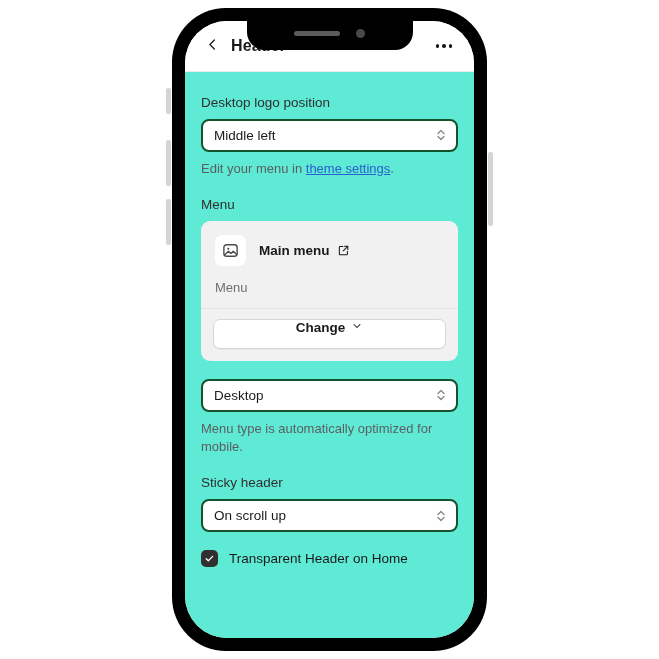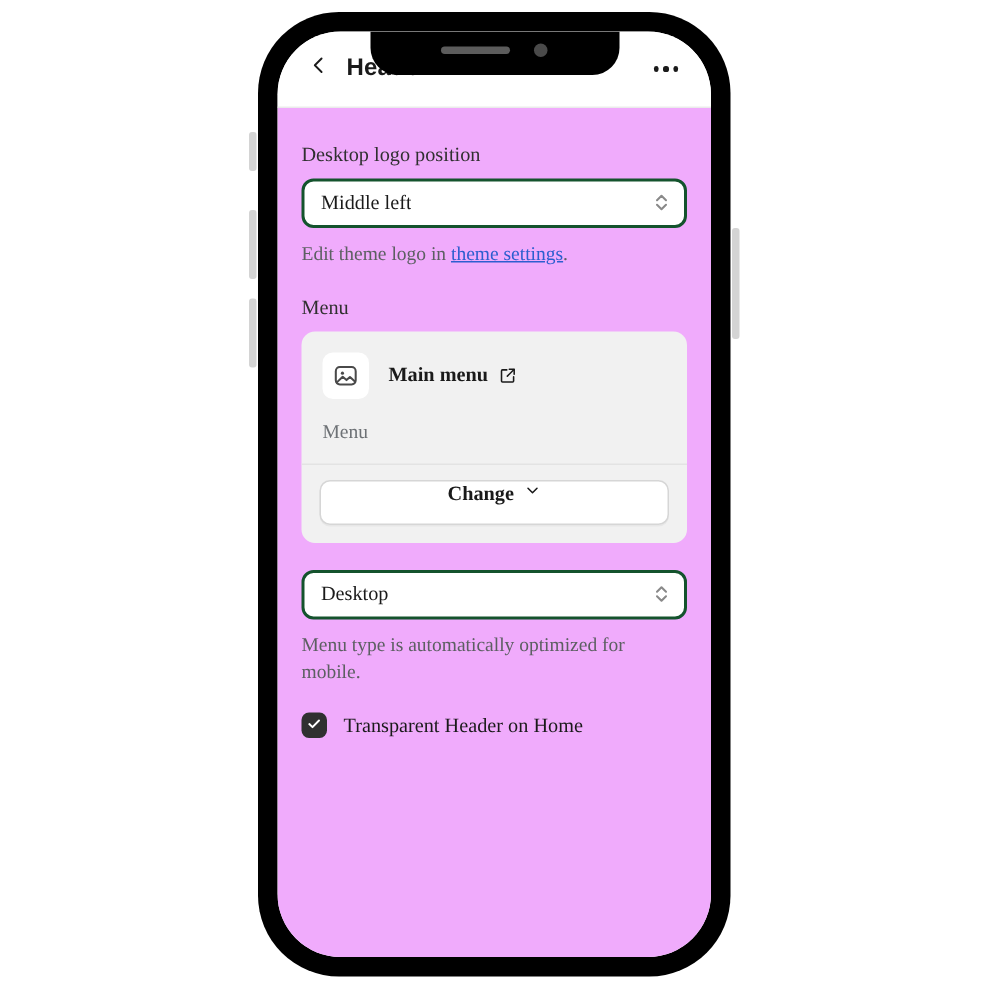--- a/index.html
+++ b/index.html
@@ -128,22 +128,21 @@
     background: #1a1a1a;
   }
 
   
   .panel-body {
     position: relative;
     padding: 22px 16px 15px 16px;
     height: calc(100% - 51px);
     box-sizing: border-box;
     overflow: hidden;
-    background: #f0abfc;
-    font-family: Liberation Serif, serif;
+    background: #5eead4;
   }
 
   .field-label {
     font-size: 13.5px;
     color: #303030;
     margin-bottom: 7px;
     line-height: 1.3;
   }
 
   .select-box {
@@ -311,21 +310,21 @@
           <div class="select-box">
             <span class="select-value">Middle left</span>
             <span class="select-chevrons">
               <svg width="12" height="16" viewBox="0 0 12 16" fill="none" xmlns="http://www.w3.org/2000/svg">
                 <path d="M3 6.5L6 3.5L9 6.5" stroke="currentColor" stroke-width="1.4" stroke-linecap="round" stroke-linejoin="round"></path>
                 <path d="M3 9.5L6 12.5L9 9.5" stroke="currentColor" stroke-width="1.4" stroke-linecap="round" stroke-linejoin="round"></path>
               </svg>
             </span>
           </div>
           <div class="help-text">
-            <span>Edit theme logo in </span><a class="help-link" href="#">theme settings</a><span>.</span>
+            <span>Edit your menu in </span><a class="help-link" href="#">theme settings</a><span>.</span>
           </div>
         </div>
 
         <div class="field-block">
           <div class="field-label">Menu</div>
           <div class="resource-card">
             <div class="resource-main">
               <div class="resource-row">
                 <div class="resource-thumb">
                   <svg width="17" height="17" viewBox="0 0 20 20" fill="none" xmlns="http://www.w3.org/2000/svg">
@@ -366,20 +365,32 @@
             <span class="select-chevrons">
               <svg width="12" height="16" viewBox="0 0 12 16" fill="none" xmlns="http://www.w3.org/2000/svg">
                 <path d="M3 6.5L6 3.5L9 6.5" stroke="currentColor" stroke-width="1.4" stroke-linecap="round" stroke-linejoin="round"></path>
                 <path d="M3 9.5L6 12.5L9 9.5" stroke="currentColor" stroke-width="1.4" stroke-linecap="round" stroke-linejoin="round"></path>
               </svg>
             </span>
           </div>
           <div class="help-text">Menu type is automatically optimized for mobile.</div>
         </div>
 
+        <div class="field-block">
+          <div class="field-label">Sticky header</div>
+          <div class="select-box">
+            <span class="select-value">On scroll up</span>
+            <span class="select-chevrons">
+              <svg width="12" height="16" viewBox="0 0 12 16" fill="none" xmlns="http://www.w3.org/2000/svg">
+                <path d="M3 6.5L6 3.5L9 6.5" stroke="currentColor" stroke-width="1.4" stroke-linecap="round" stroke-linejoin="round"></path>
+                <path d="M3 9.5L6 12.5L9 9.5" stroke="currentColor" stroke-width="1.4" stroke-linecap="round" stroke-linejoin="round"></path>
+              </svg>
+            </span>
+          </div>
+        </div>
 
         <div class="checkbox-row">
           <span class="checkbox">
             <span>
               <svg width="11" height="11" viewBox="0 0 16 16" fill="none" xmlns="http://www.w3.org/2000/svg">
                 <path d="M3.2 8.3L6.3 11.3L12.6 4.9" stroke="#ffffff" stroke-width="1.9" stroke-linecap="round" stroke-linejoin="round"></path>
               </svg>
             </span>
           </span>
           <span class="checkbox-label">Transparent Header on Home</span>

